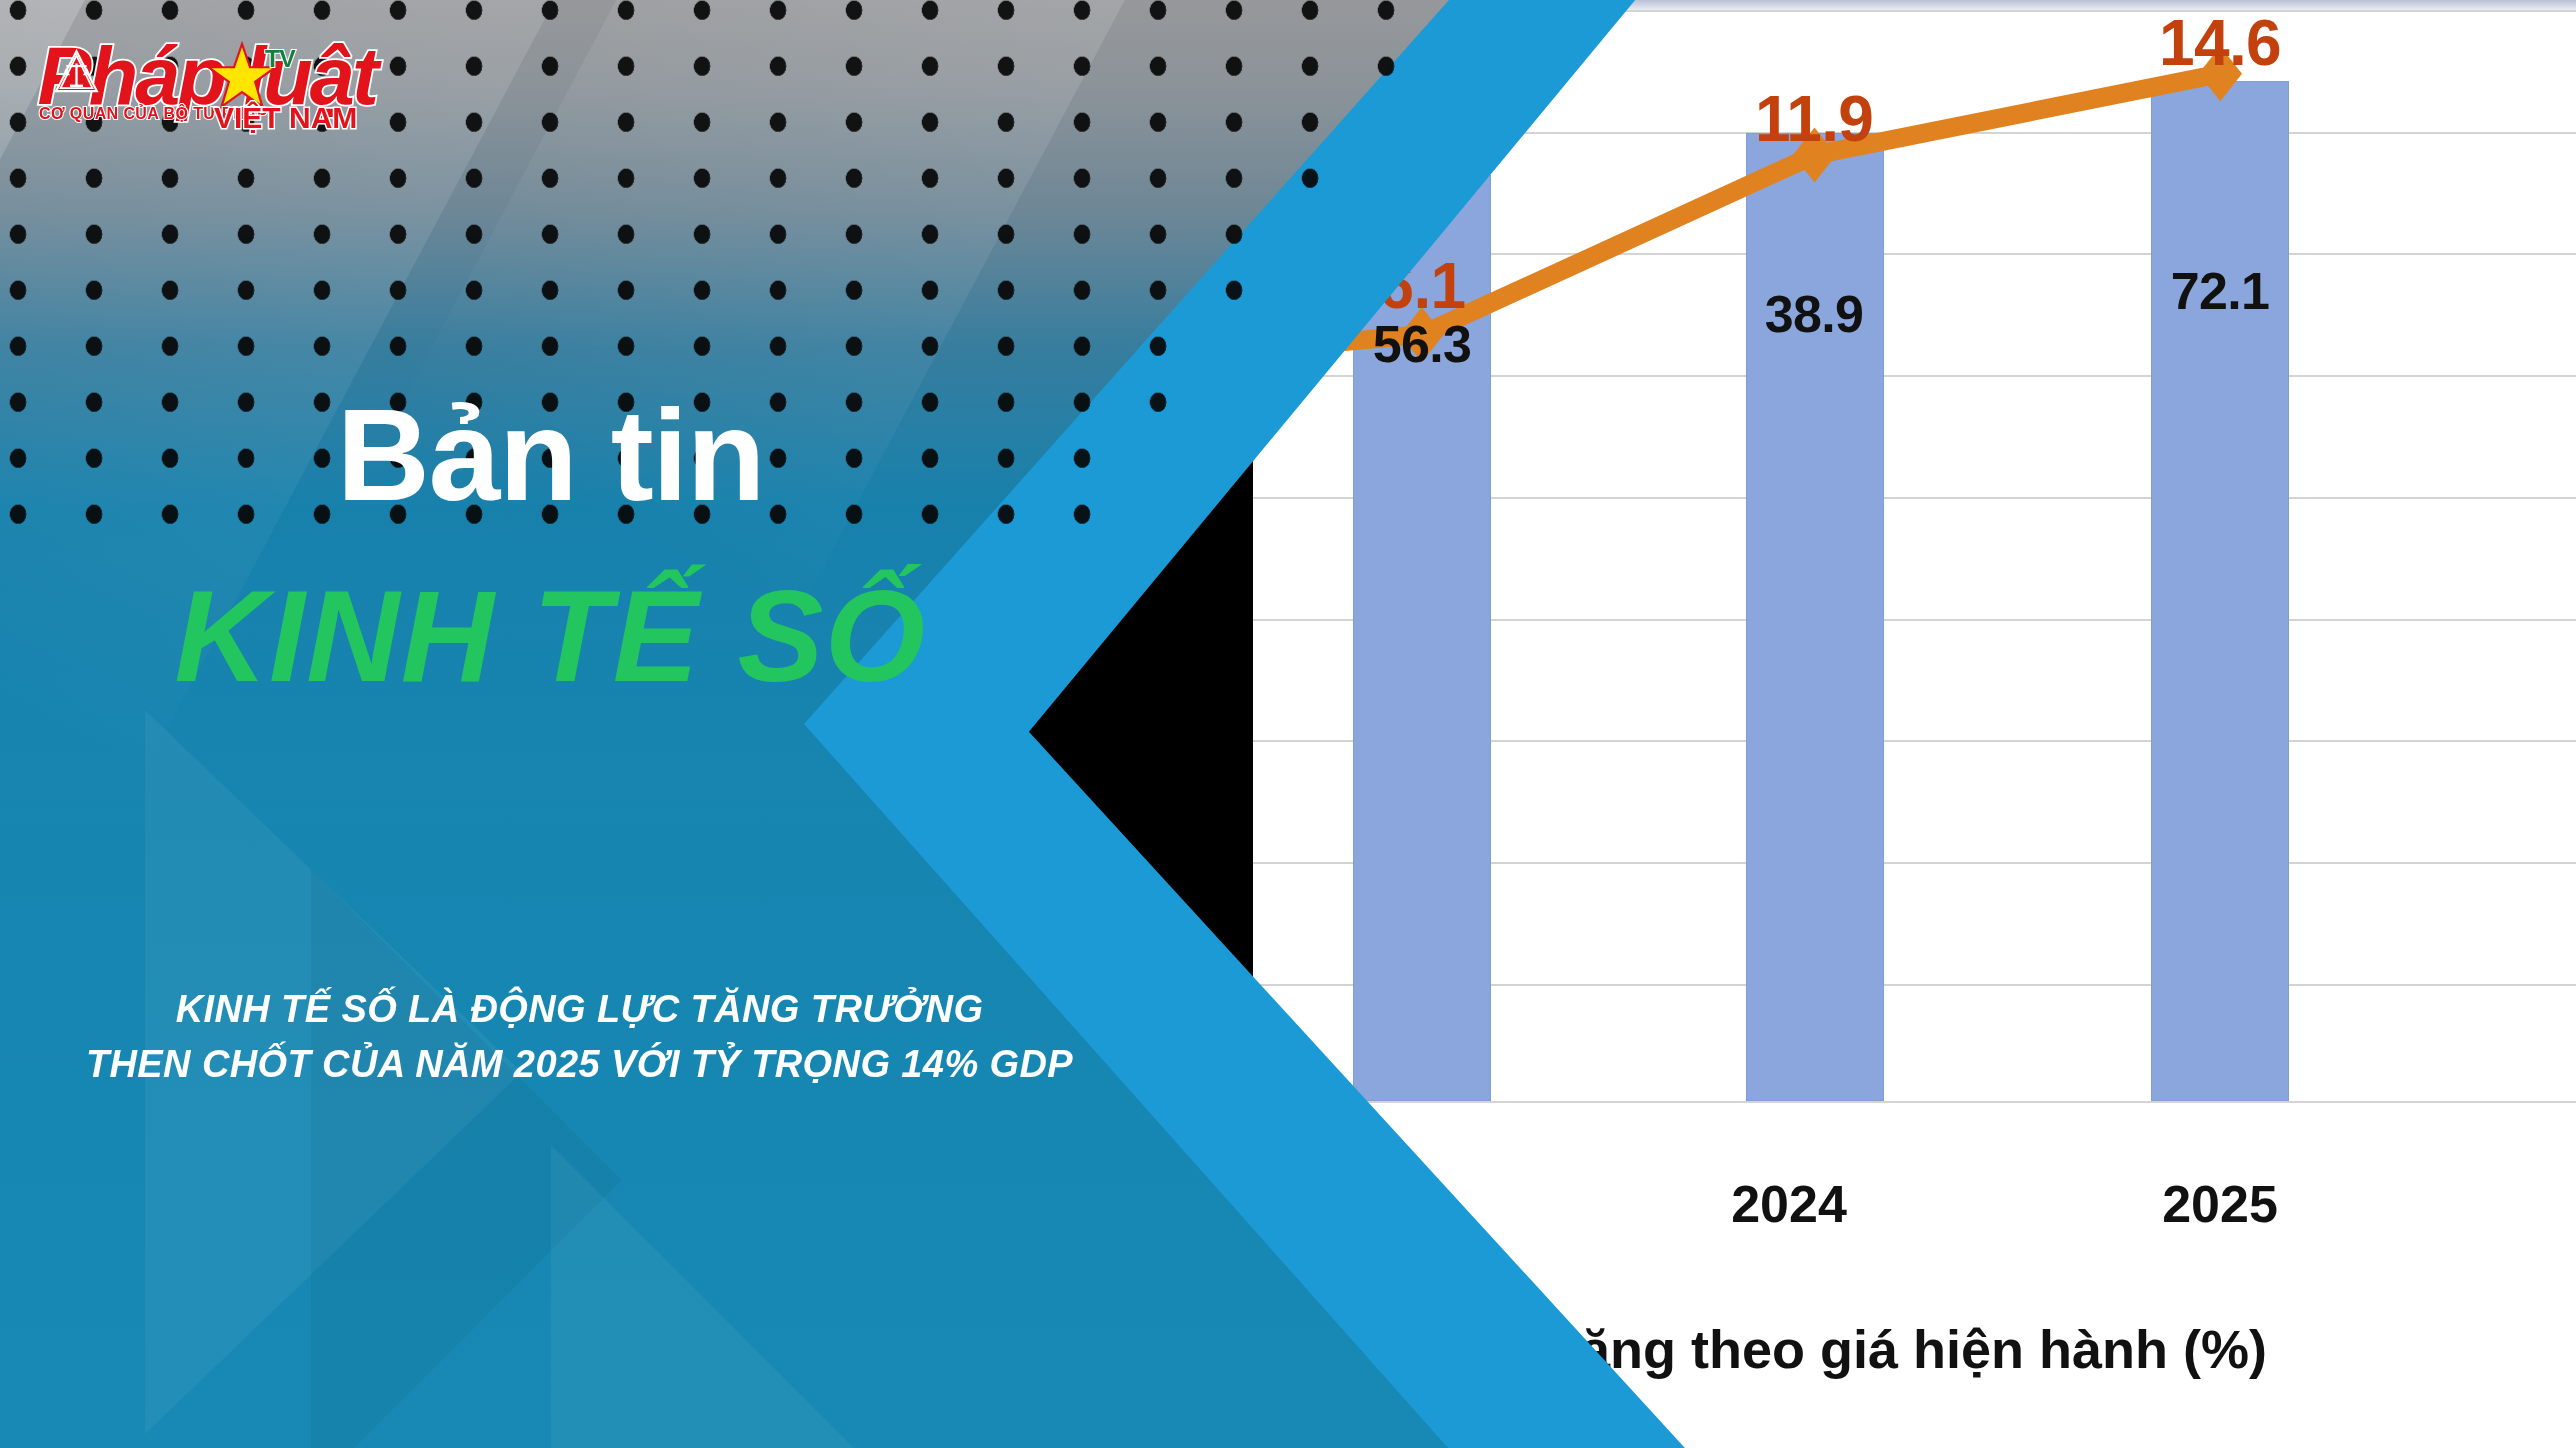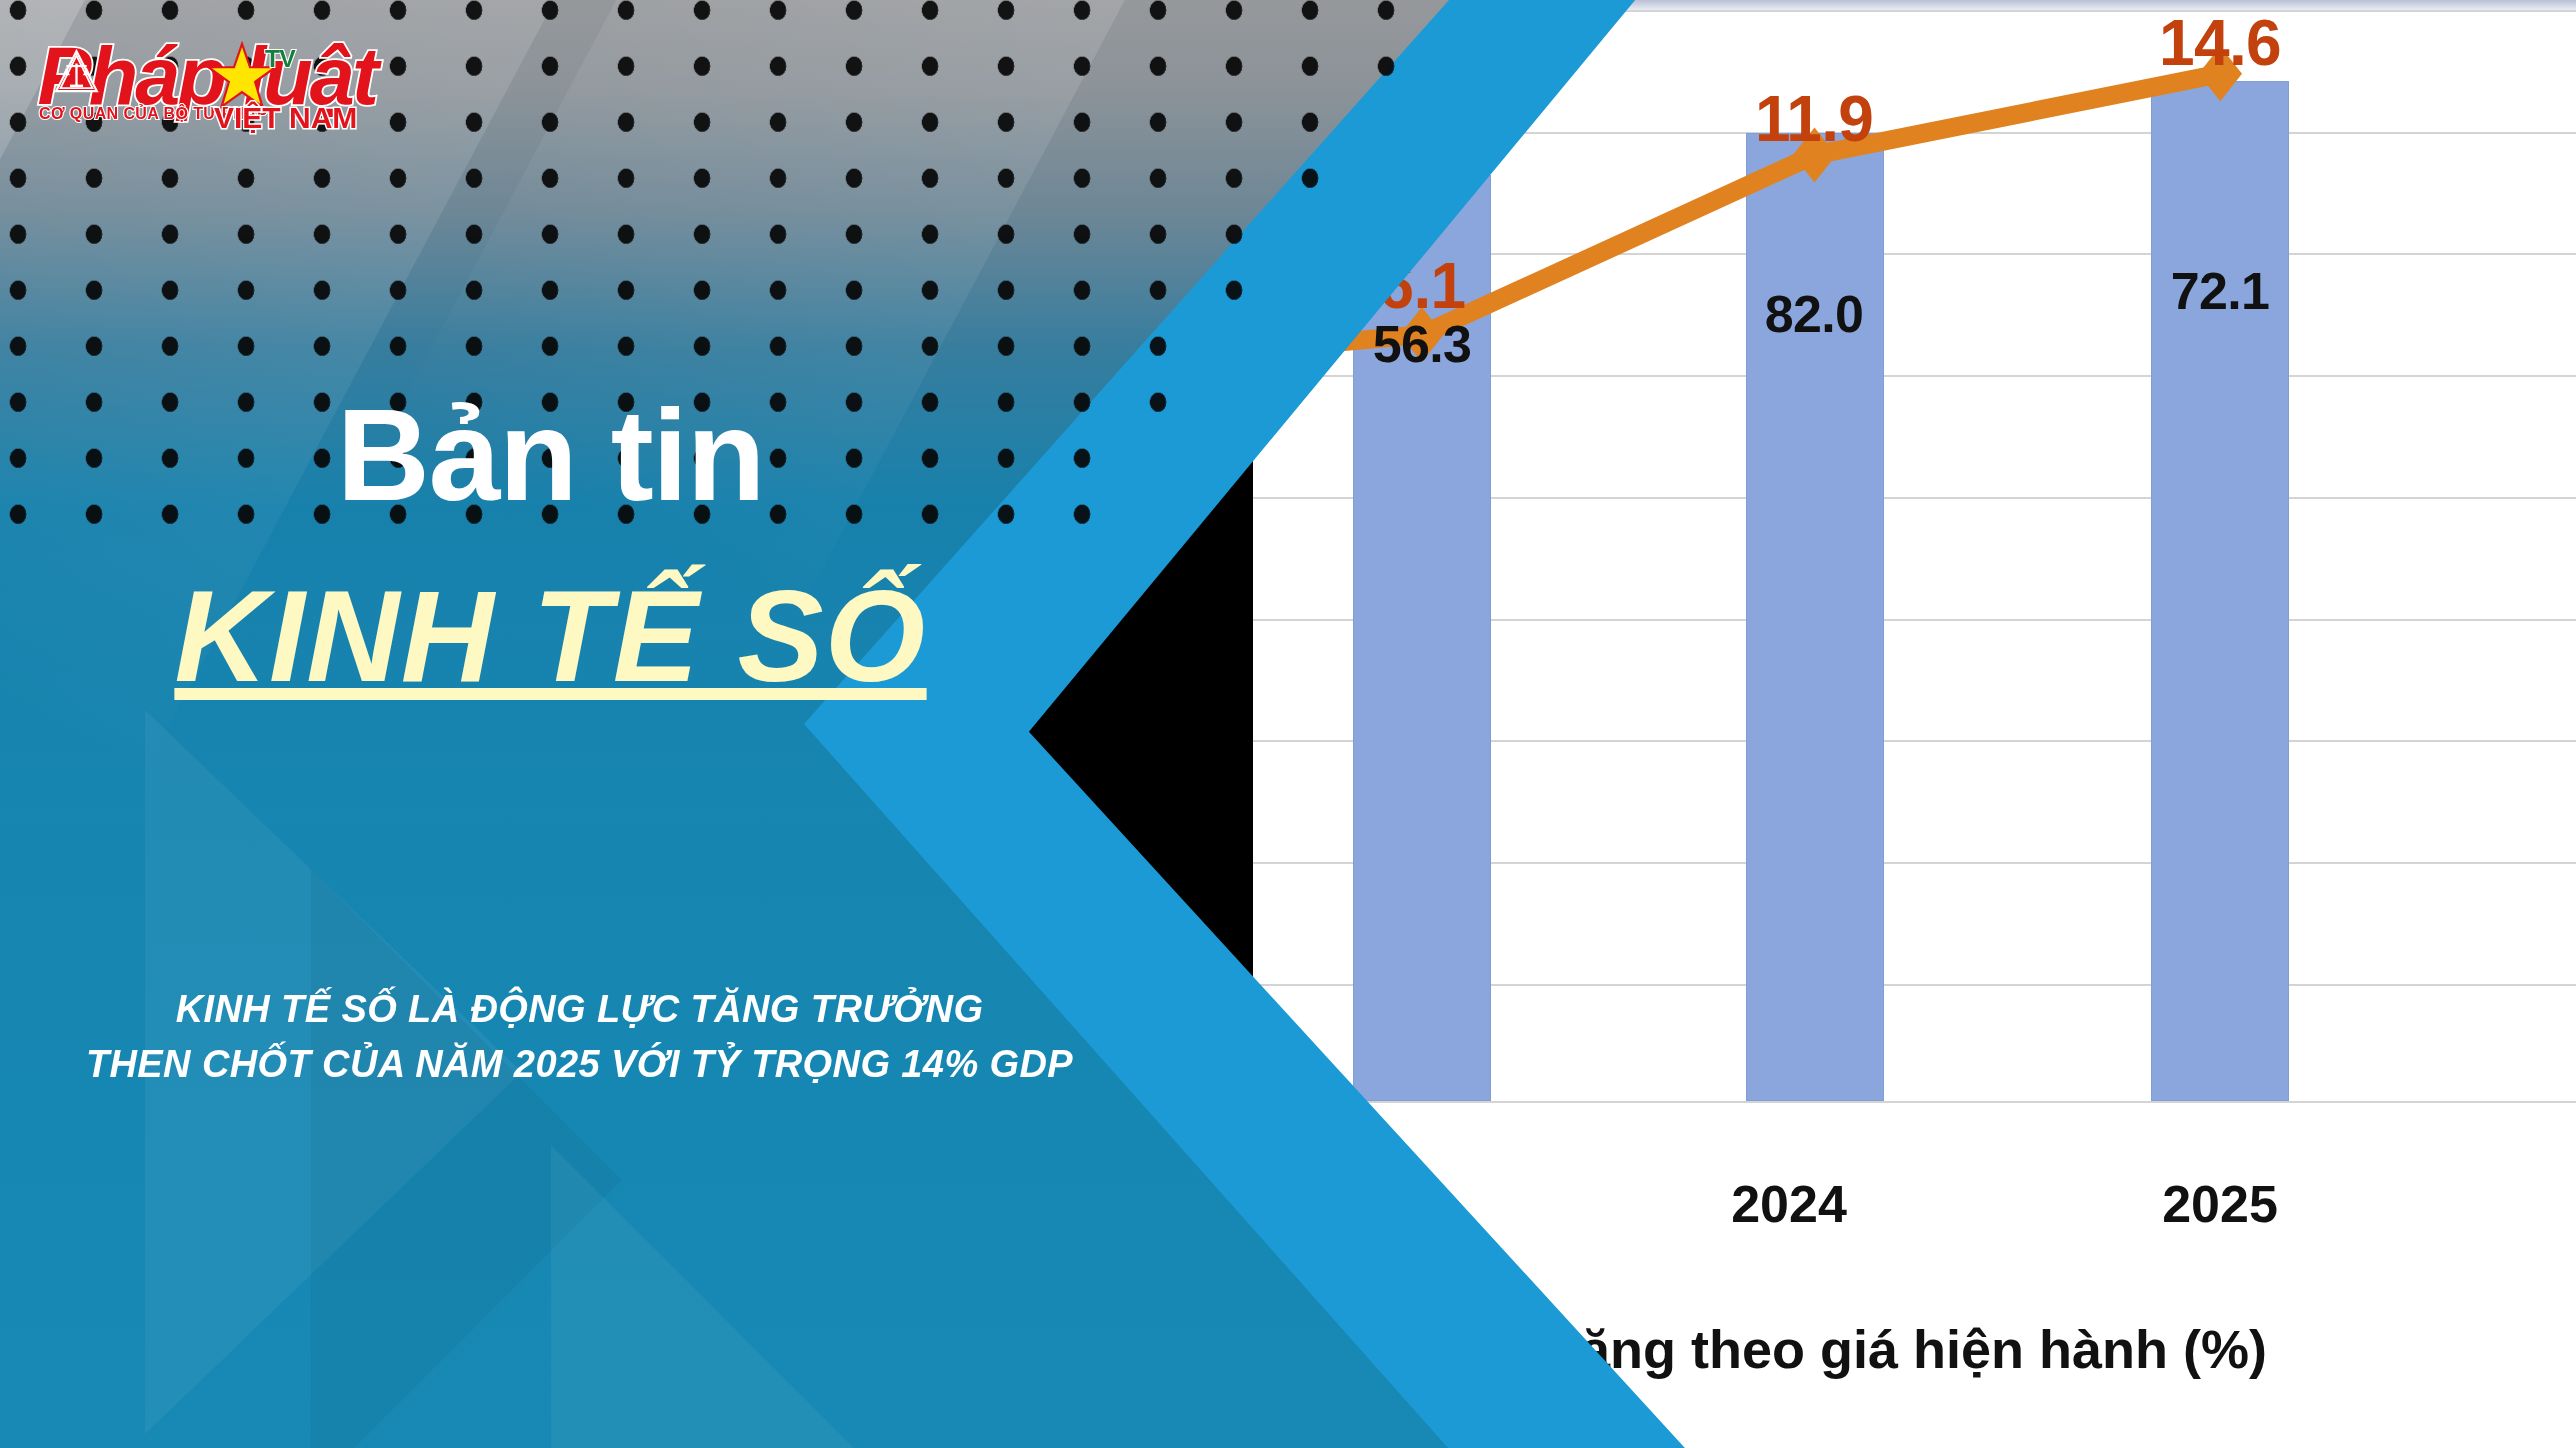--- a/index.html
+++ b/index.html
@@ -200,27 +200,26 @@
     text-align:center;
     color:#ffffff;
     font-size:129px;
     line-height:129px;
     font-weight:bold;
     letter-spacing:-1.4px;
   }
   .title-sub{
     position:absolute;left:0;top:572px;width:1101px;
     text-align:center;
-    color:#fef9c3;
+    color:#22c55e;
     font-size:129px;
     line-height:129px;
     font-weight:bold;
     font-style:italic;
     letter-spacing:1.4px;
-    text-decoration:underline;
   }
   .deck{
     position:absolute;left:0;top:982px;width:1159px;
     text-align:center;
     color:#ffffff;
     font-size:38px;
     line-height:55px;
     font-weight:bold;
     font-style:italic;
     letter-spacing:0.4px;
@@ -251,21 +250,21 @@
       <div class="bar" style="left:898px; top:71px;   width:138px; height:1020px;"></div>
 
       <svg class="lineLayer" viewBox="0 0 1826 1576" preserveAspectRatio="none" style="top:0">
         <polyline points="-120,480 233,448 775,200 1335,88" fill="none" stroke="#e0821f" stroke-width="26" stroke-linejoin="round" stroke-linecap="round"></polyline>
         <polygon points="233,410 263,448 233,486 203,448" fill="#e0821f"></polygon>
         <polygon points="775,162 805,200 775,238 745,200" fill="#e0821f"></polygon>
         <polygon points="1335,50 1365,88 1335,126 1305,88" fill="#e0821f"></polygon>
       </svg>
 
       <div class="bar-value" style="left:93px; top:304px; width:152px;">56.3</div>
-      <div class="bar-value" style="left:485px; top:274px; width:152px;">82.0</div>
+      <div class="bar-value" style="left:485px; top:274px; width:152px;">38.9</div>
       <div class="bar-value" style="left:891px; top:251px; width:152px;">72.1</div>
 
       <div class="line-value" style="left:93px; top:239px; width:152px;">6.1</div>
       <div class="line-value" style="left:485px; top:72px; width:152px;text-align:center;">11.9</div>
       <div class="line-value" style="left:891px; top:-4.3px; width:152px;">14.6</div>
     </div>
 
     <div class="xlabel" style="left:460px;  top:1174px; width:152px;text-align:center;">2024</div>
     <div class="xlabel" style="left:891px; top:1174px; width:152px;">2025</div>
 

